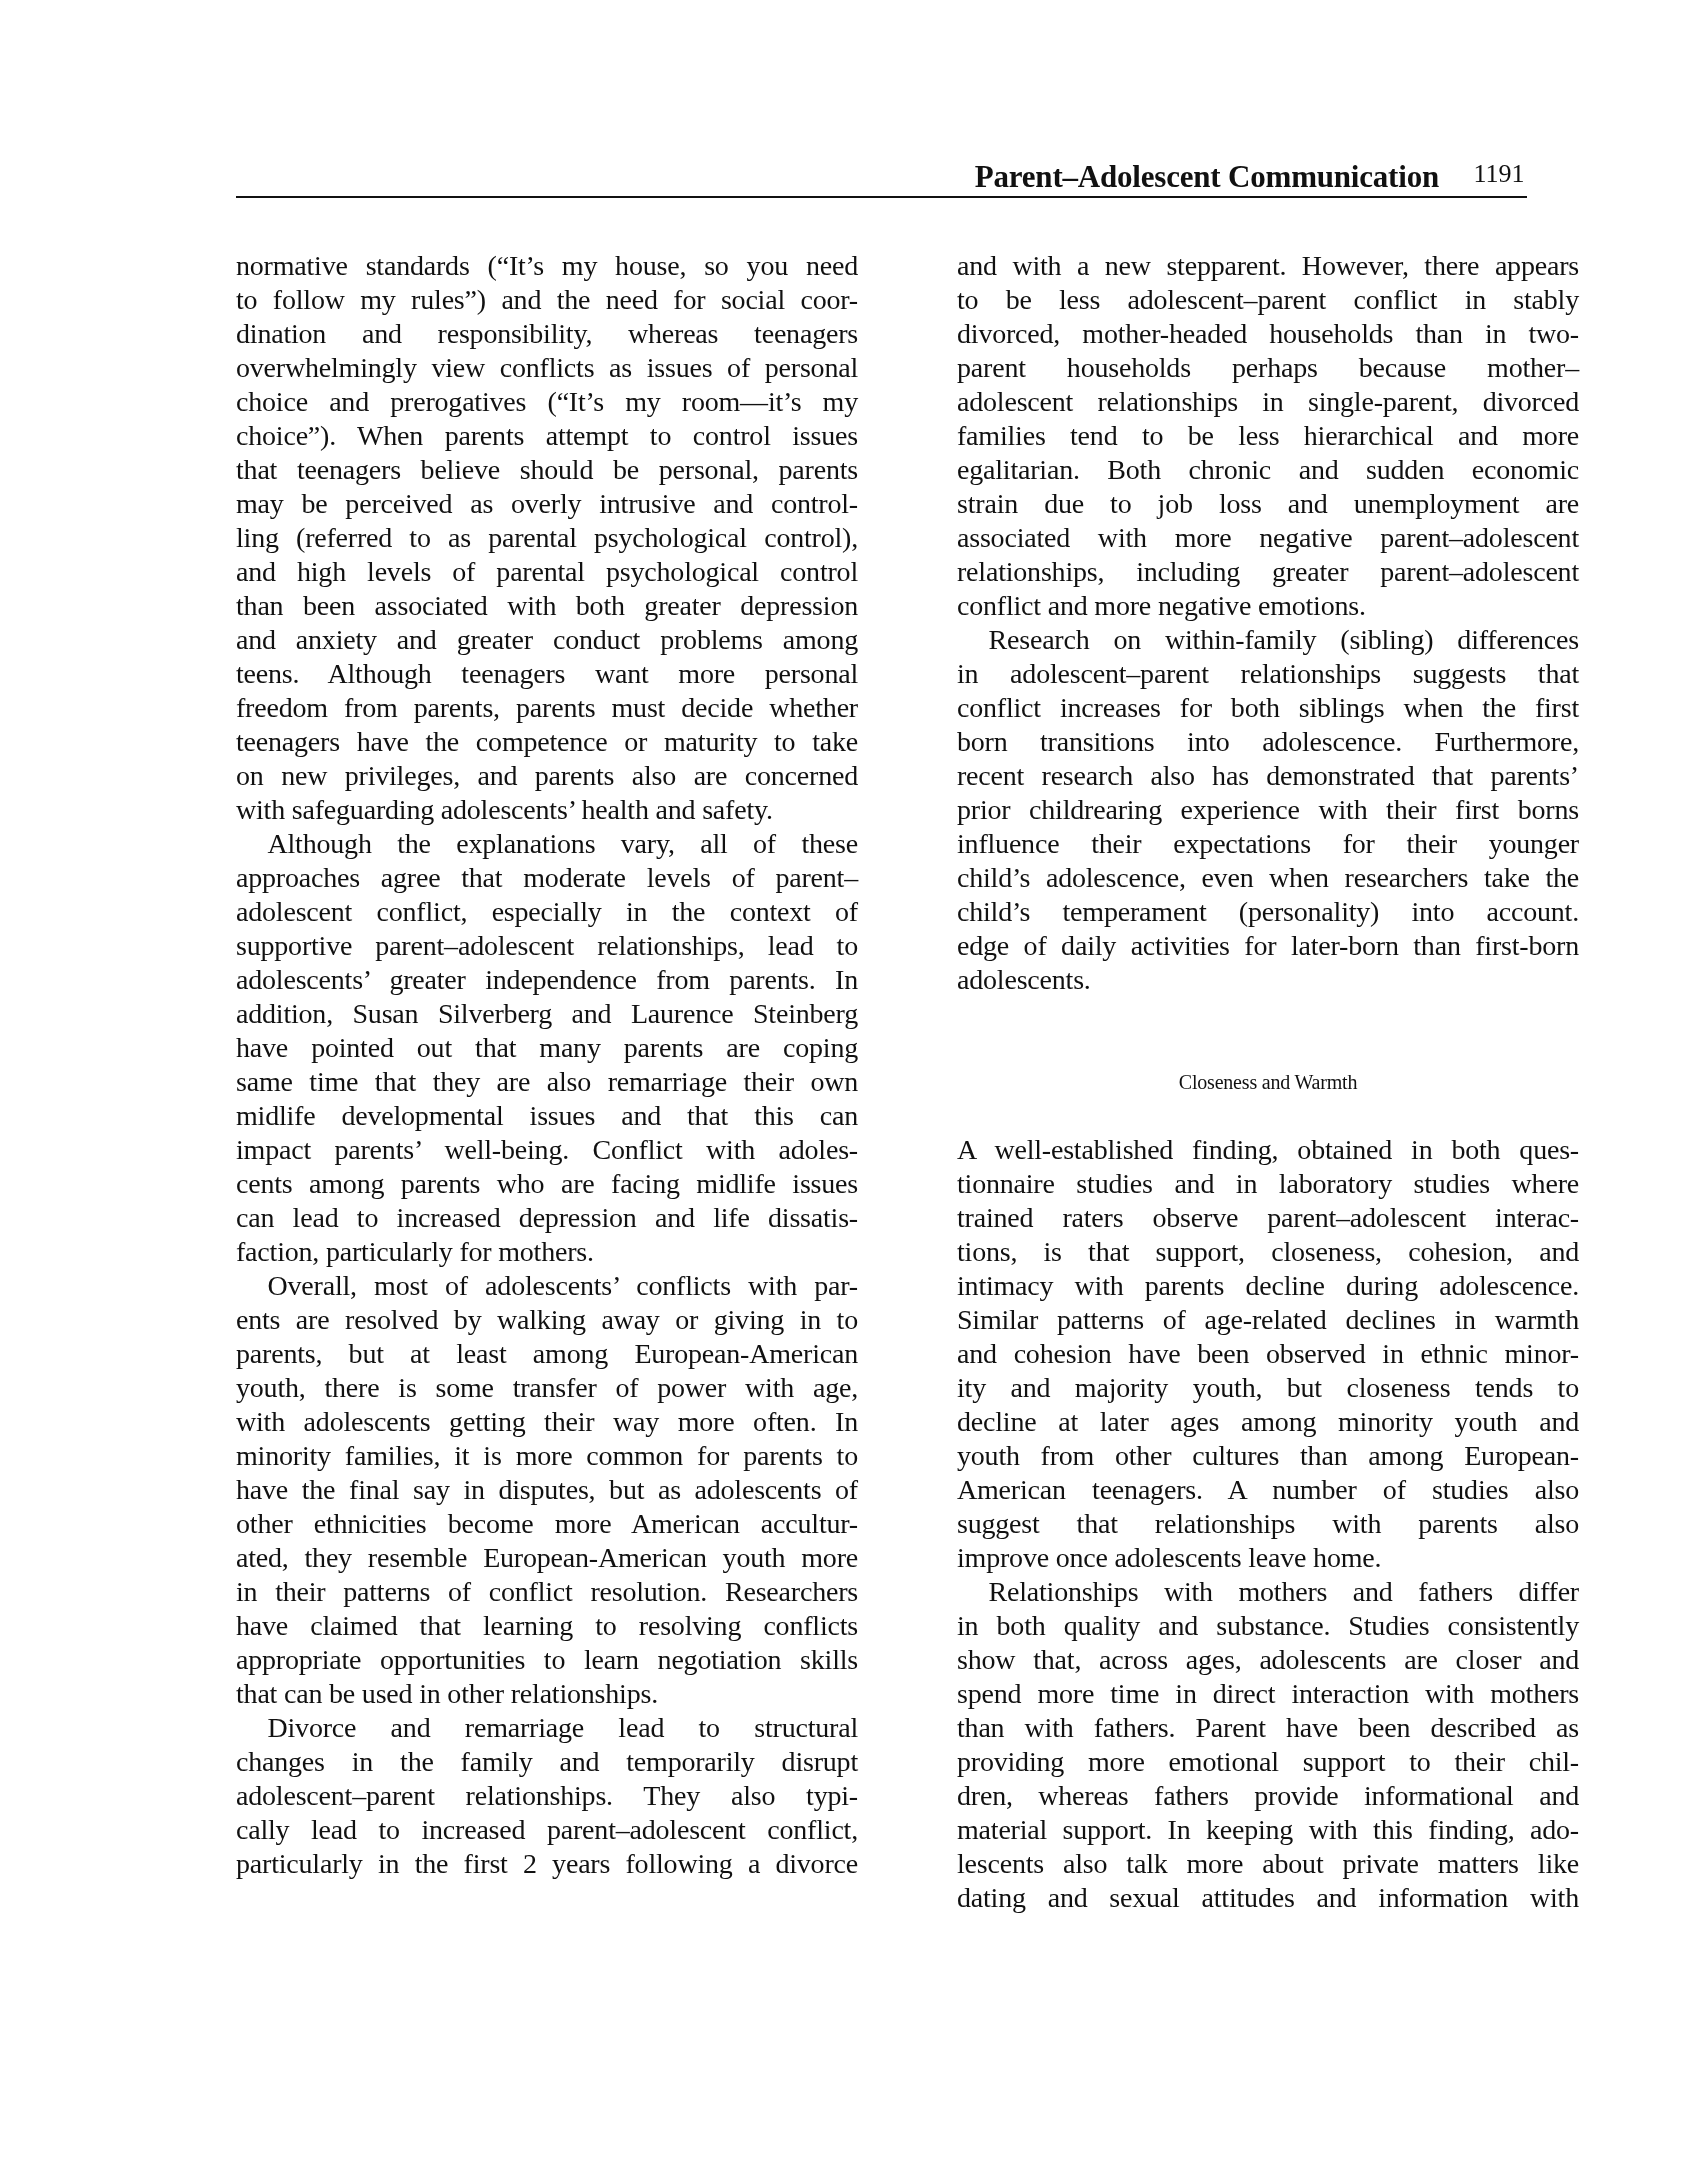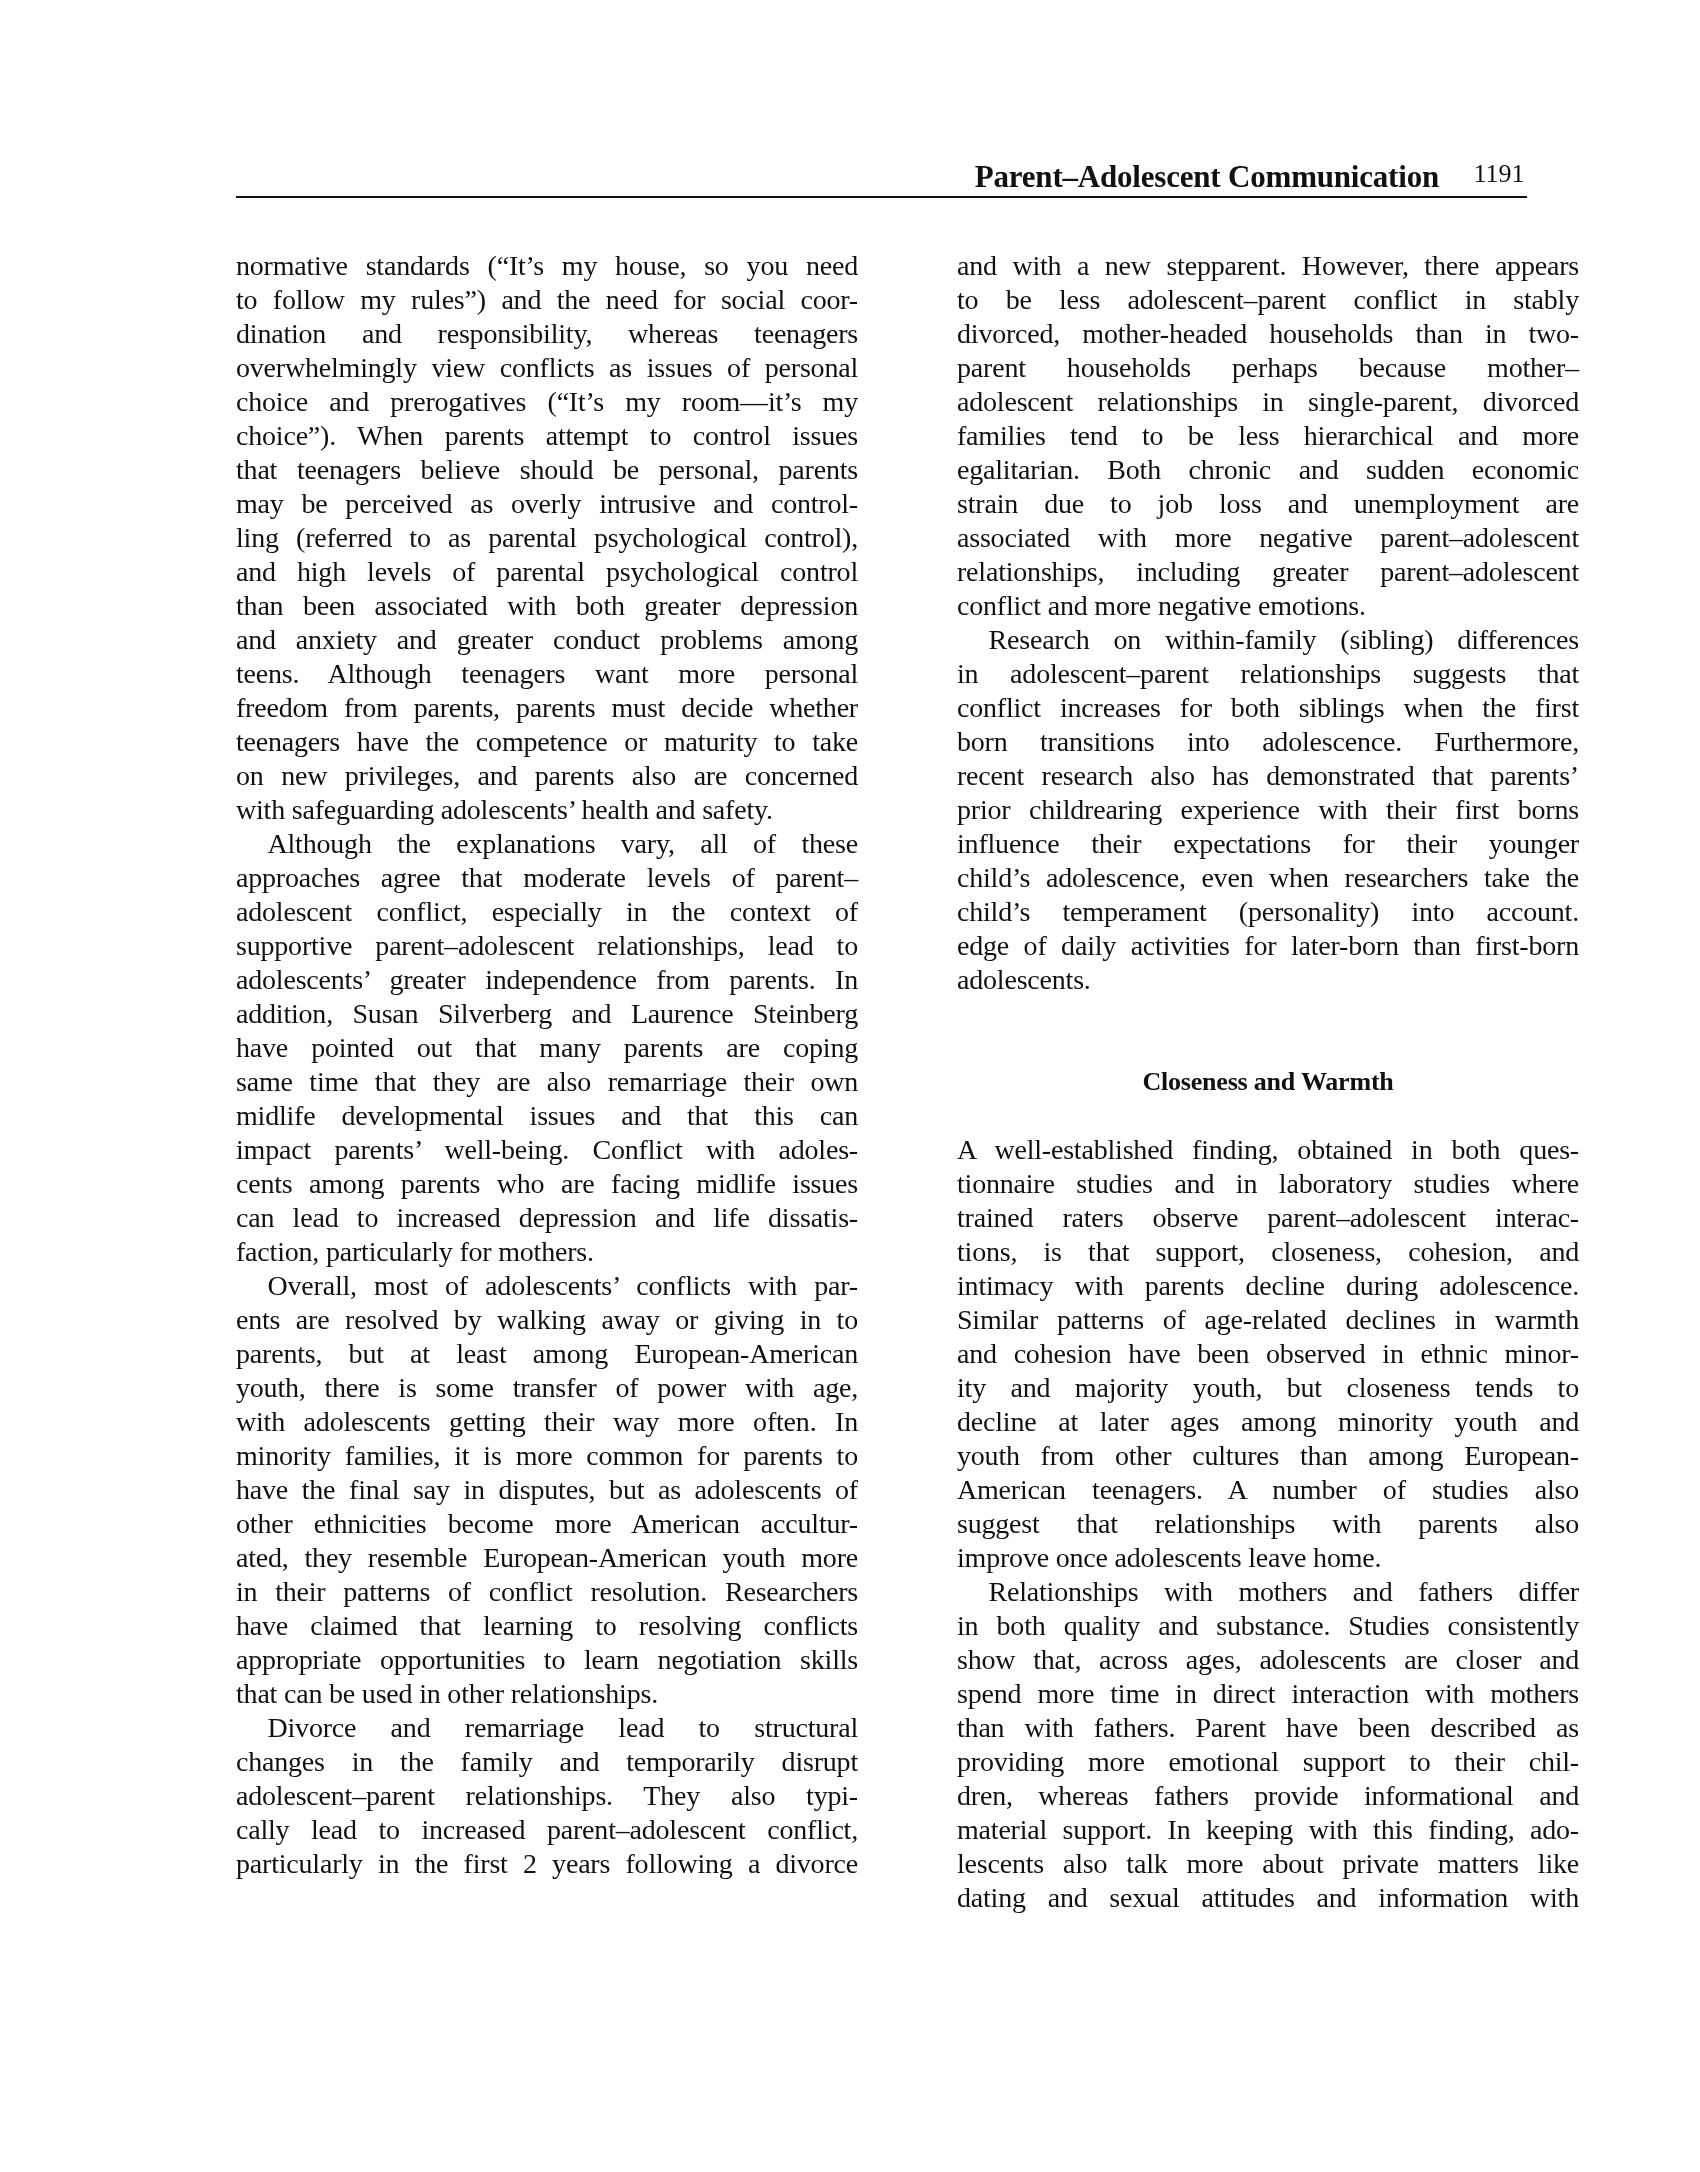--- a/index.html
+++ b/index.html
@@ -70,22 +70,22 @@
   }
   .line.indent {
     padding-left: 31.5px;
   }
   .line span { white-space: normal; }
 
   .spacer-lg { height: 68px; }
   .heading {
     height: 34px;
     line-height: 34px;
-    font-size: 26px;
-    font-weight: bold;
+    font-size: 20px;
+    font-weight: normal;
     text-align: center;
     letter-spacing: -0.2px;
   }
   .spacer-md { height: 34px; }
 </style>
 </head>
 <body>
 
 <div class="running-head">
   <span class="title">Parent–Adolescent Communication</span>

